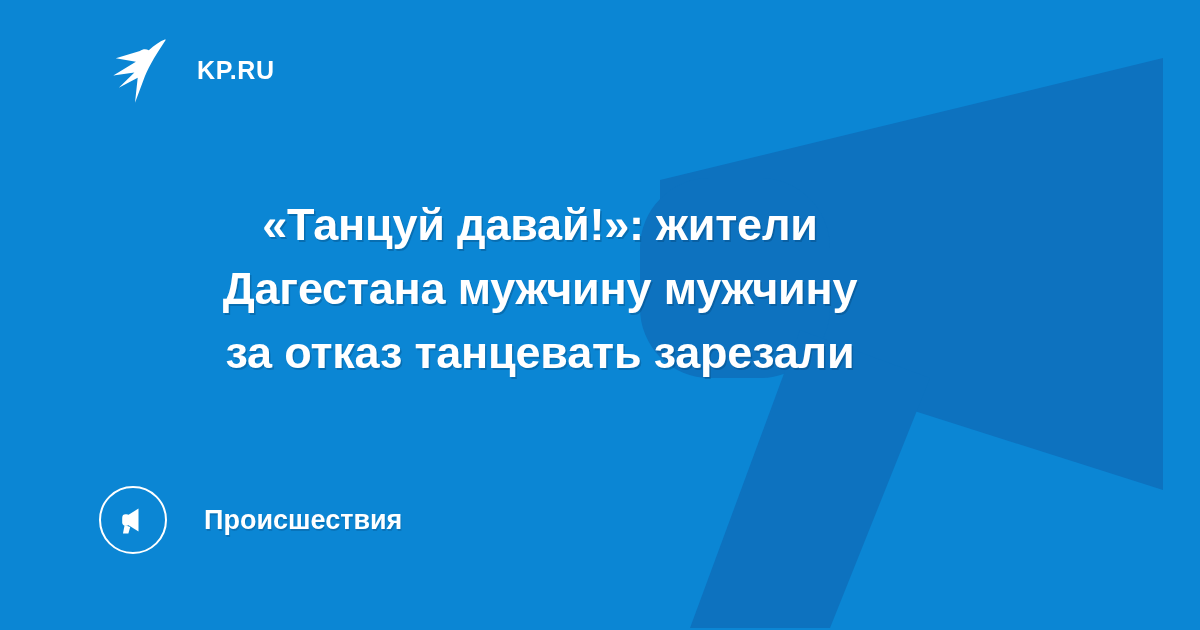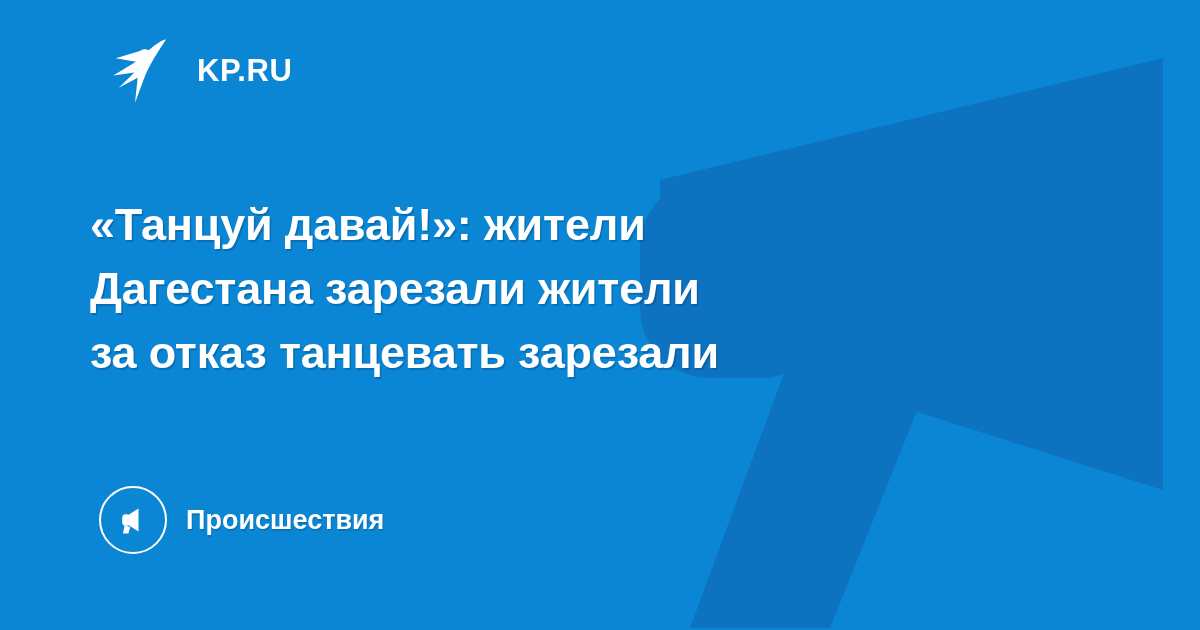--- a/index.html
+++ b/index.html
@@ -41,21 +41,21 @@
 
   .brand-bird {
     width: 72px;
     height: 72px;
     display: block;
     flex: 0 0 auto;
   }
 
   .brand-name {
     color: #ffffff;
-    font-size: 31px;
+    font-size: 25px;
     font-weight: bold;
     letter-spacing: 0.6px;
     line-height: 1;
     white-space: nowrap;
   }
 
   
   .headline {
     position: absolute;
     left: 90px;
@@ -66,30 +66,31 @@
     font-size: 45px;
     font-weight: bold;
     line-height: 64px;
     letter-spacing: -0.2px;
     text-shadow: 1.5px 2px 0 rgba(0, 50, 90, 0.28);
   }
 
   .headline-line {
     display: block;
     white-space: nowrap;
+    text-align: center;
   }
 
   
   .category {
     position: absolute;
     left: 99px;
     top: 485px;
     display: flex;
     align-items: center;
-    gap: 19px;
+    gap: 37px;
     height: 70px;
   }
 
   .category-icon-ring {
     width: 68px;
     height: 68px;
     border-radius: 50%;
     border: 2px solid #ffffff;
     display: flex;
     align-items: center;
@@ -129,21 +130,21 @@
 
   <div class="brand">
     <svg class="brand-bird" viewBox="0 0 72 72" aria-hidden="true">
       <path fill="#ffffff" d="M62.5 5.2c-5.6 2.0-11.4 6.1-16.7 11.1-2.8-1.5-6.0-1.3-8.9 0.6L12.8 24.3l20.1 3.5-22.6 13.6 21.1-3.0-15.6 15.4 18.9-10.0-2.7 25.0 9.9-26.6c4.6-11.3 12.9-24.5 20.6-36.0z"></path>
     </svg>
     <span class="brand-name">KP.RU</span>
   </div>
 
   <h1 class="headline">
     <span class="headline-line">«Танцуй давай!»: жители</span>
-    <span class="headline-line">Дагестана зарезали жители</span>
+    <span class="headline-line">Дагестана мужчину мужчину</span>
     <span class="headline-line">за отказ танцевать зарезали</span>
   </h1>
 
   <div class="category">
     <span class="category-icon-ring">
       <svg width="38" height="38" viewBox="0 0 38 38" aria-hidden="true">
         <g fill="#ffffff">
           <path d="M24.5 7.4 L24.5 30.6 L13.4 23.4 L13.4 14.6 Z"></path>
           <rect x="8.2" y="13.3" width="7.5" height="11.4" rx="3.4" ry="3.4"></rect>
           <path d="M10.6 23.9 L16.2 26.0 L14.4 32.4 L9.0 32.4 Z"></path>

